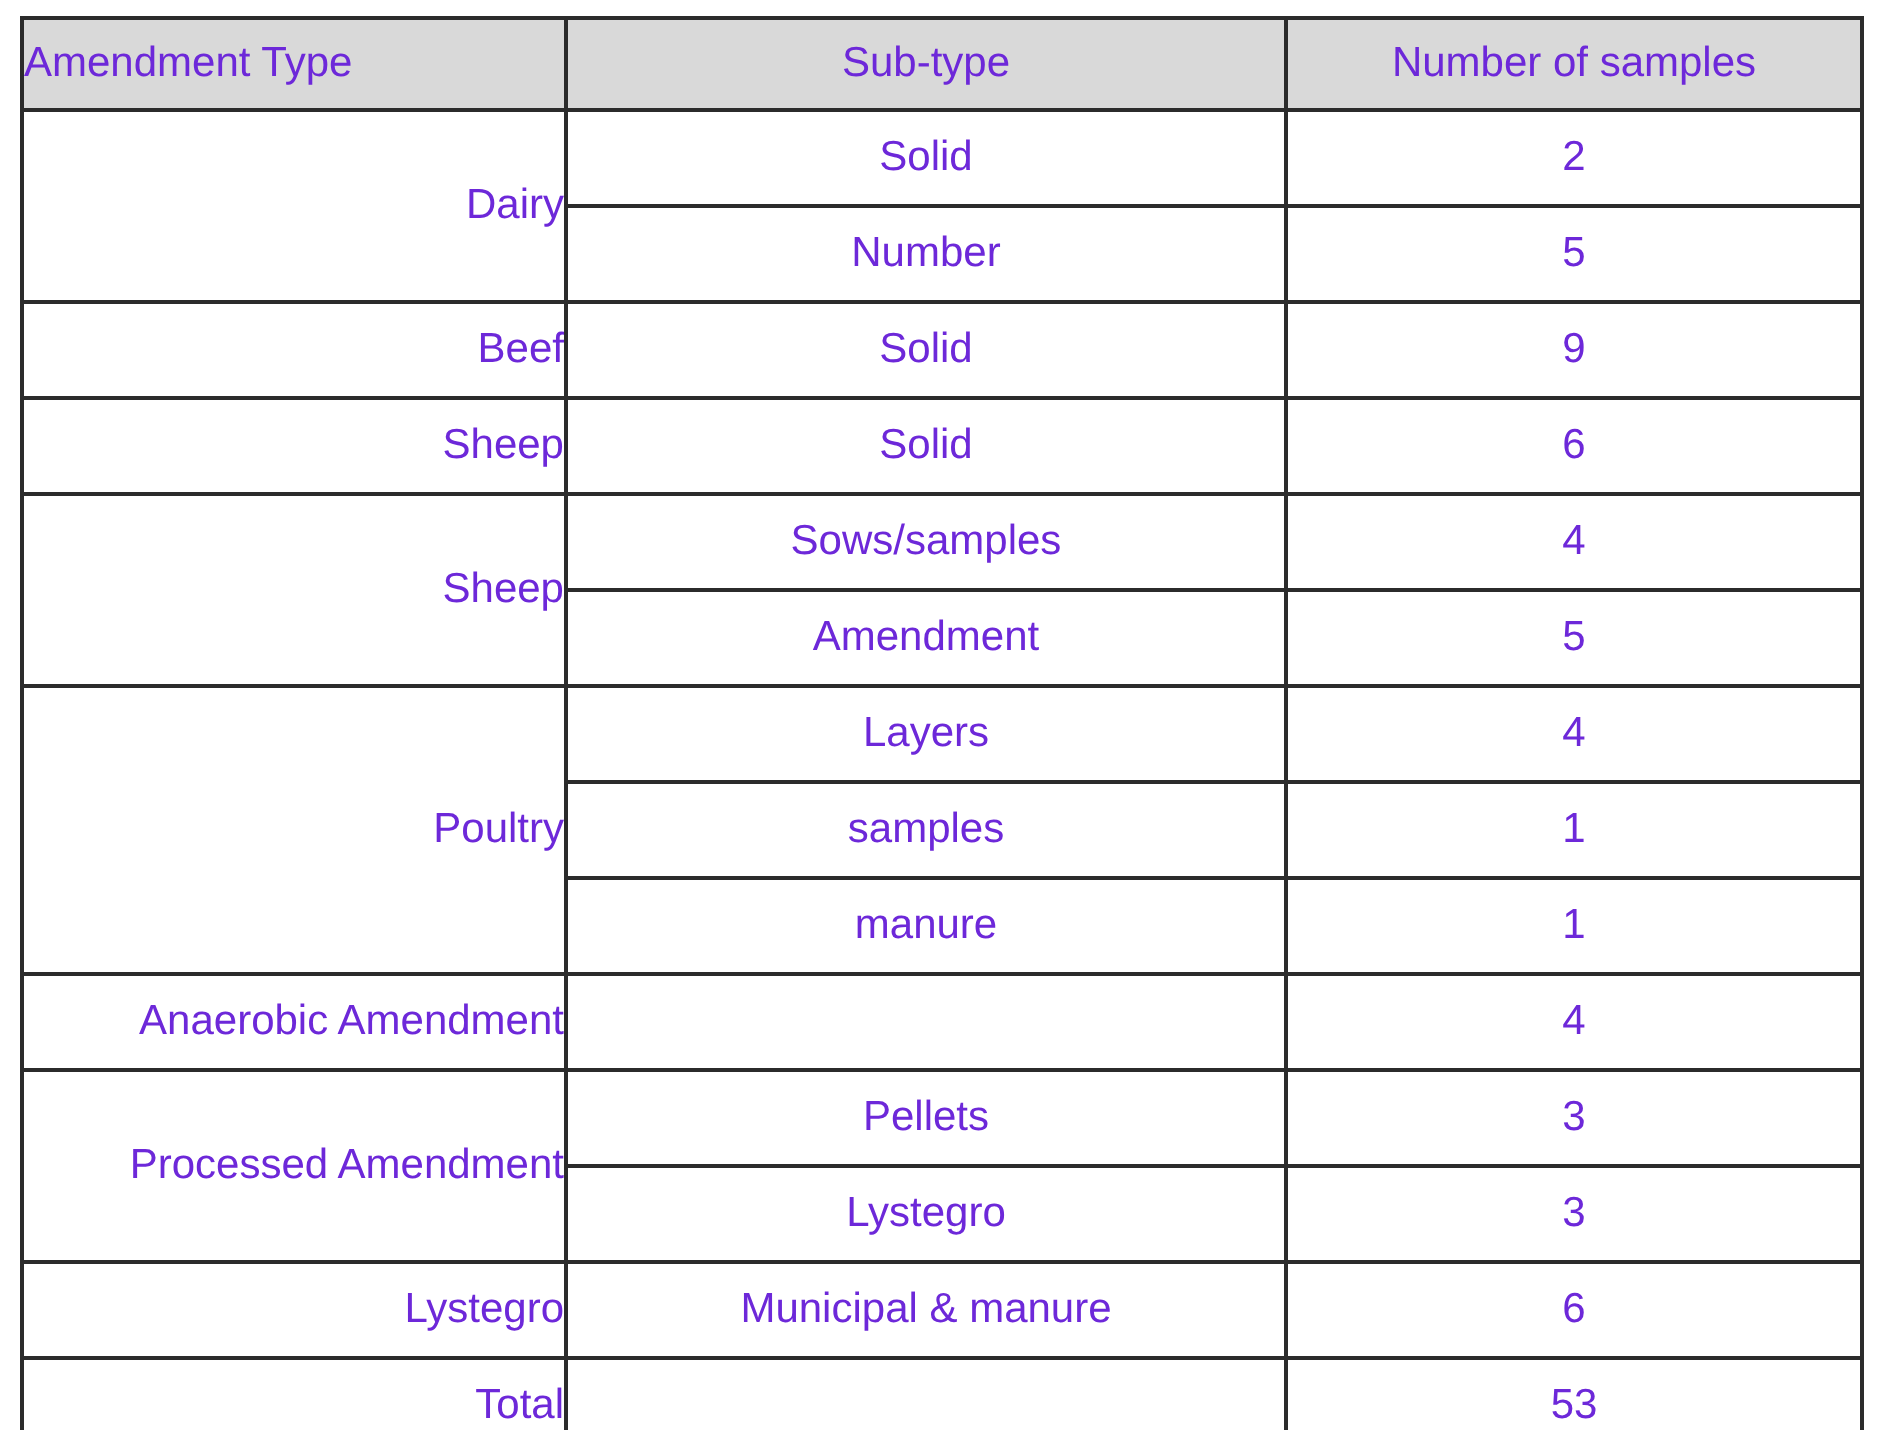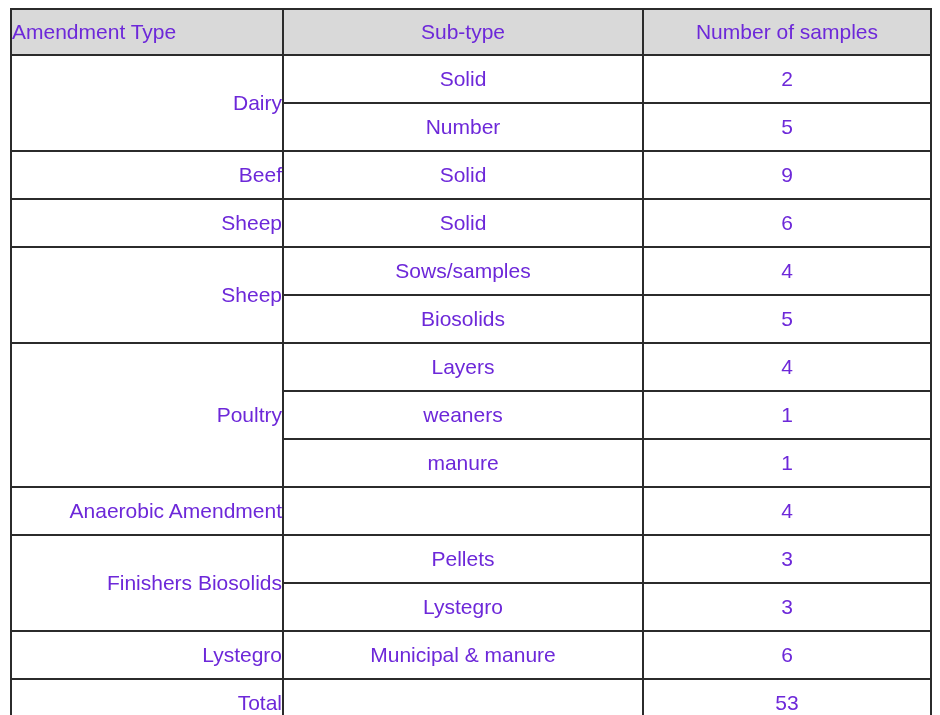--- a/index.html
+++ b/index.html
@@ -108,43 +108,43 @@
           <td class="type-cell">Sheep</td>
           <td class="sub-cell">Solid</td>
           <td class="num-cell">6</td>
         </tr>
         <tr>
           <td class="type-cell" rowspan="2">Sheep</td>
           <td class="sub-cell">Sows/samples</td>
           <td class="num-cell">4</td>
         </tr>
         <tr>
-          <td class="sub-cell">Biosolids</td>
+          <td class="sub-cell">Amendment</td>
           <td class="num-cell">5</td>
         </tr>
         <tr>
           <td class="type-cell" rowspan="3">Poultry</td>
           <td class="sub-cell">Layers</td>
           <td class="num-cell">4</td>
         </tr>
         <tr>
-          <td class="sub-cell">weaners</td>
+          <td class="sub-cell">samples</td>
           <td class="num-cell">1</td>
         </tr>
         <tr>
           <td class="sub-cell">manure</td>
           <td class="num-cell">1</td>
         </tr>
         <tr>
           <td class="type-cell">Anaerobic Amendment</td>
           <td class="sub-cell"></td>
           <td class="num-cell">4</td>
         </tr>
         <tr>
-          <td class="type-cell" rowspan="2">Finishers Biosolids</td>
+          <td class="type-cell" rowspan="2">Processed Amendment</td>
           <td class="sub-cell">Pellets</td>
           <td class="num-cell">3</td>
         </tr>
         <tr>
           <td class="sub-cell">Lystegro</td>
           <td class="num-cell">3</td>
         </tr>
         <tr>
           <td class="type-cell">Lystegro</td>
           <td class="sub-cell">Municipal &amp; manure</td>

